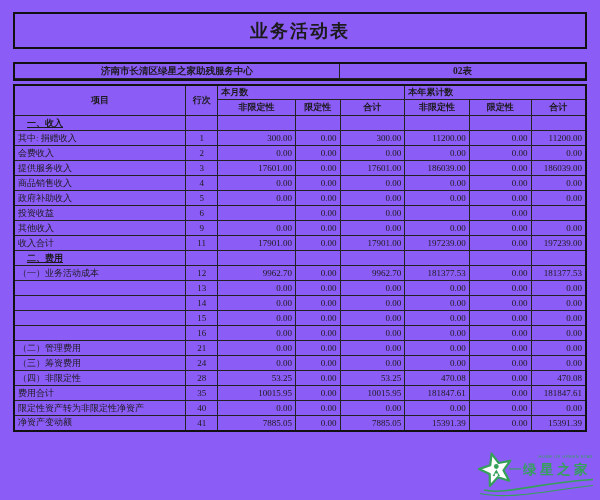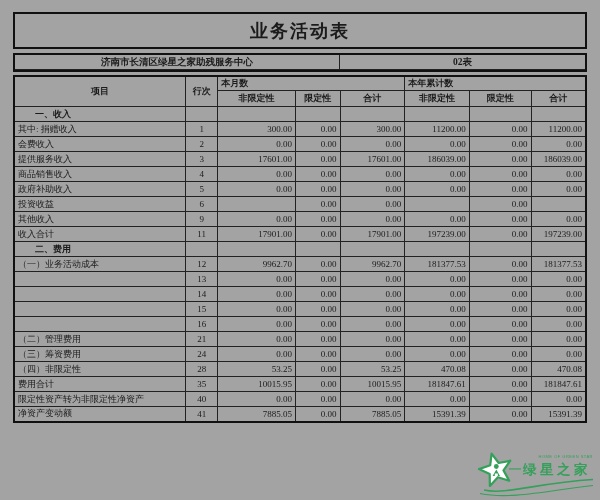--- a/index.html
+++ b/index.html
@@ -1,32 +1,32 @@
 <!DOCTYPE html>
 <html><head>
 <meta charset="utf-8">
 <style>
   * { margin:0; padding:0; box-sizing:border-box; }
   html,body { width:600px; height:500px; }
   body {
     font-family:"Liberation Serif","DejaVu Serif",serif;
     background:#ffffff; color:#1b1b1b;
   }
-  .sheet { position:relative; width:600px; height:500px; background:#a3a3a3; overflow:hidden; }
+  .sheet { position:relative; width:600px; height:500px; background:#8b5cf6; overflow:hidden; }
   .doc { position:absolute; left:13px; top:12px; width:574px; }
 
   
   .title-box {
     border:2px solid #111; height:37px;
     display:flex; align-items:center; justify-content:center;
   }
   .title-box .title { font-size:18px; font-weight:bold; letter-spacing:2px; }
 
   
-  .info-box { border:2px solid #111; margin-top:4px; }
+  .info-box { border:2px solid #111; margin-top:13px; }
   .info-row { display:flex; }
   .info-row-a { border-bottom:1px solid #222; height:15px; }
   .info-row-b { height:16px; }
   .info-cell { font-size:9.5px; display:flex; align-items:center; overflow:hidden; white-space:nowrap; }
   .cell-org { width:57%; border-right:1px solid #222; justify-content:center; font-weight:bold; }
   .cell-formno { flex:1; justify-content:center; font-weight:bold; }
   .cell-taxid { width:35.6%; border-right:1px solid #222; justify-content:center; }
   .cell-date { width:32.6%; border-right:1px solid #222; justify-content:center; }
   .cell-taxname { flex:1; justify-content:flex-end; padding-right:6px; }
 
@@ -40,21 +40,21 @@
     padding:0 3px; height:15px; font-weight:normal;
   }
   table.main thead th { font-weight:bold; text-align:center; }
   table.main thead tr.group-row th { height:12px; }
   table.main thead tr.sub-row th { height:16px; }
   th.group { text-align:left !important; padding-left:4px; }
   td.item { text-align:left; padding-left:9px; }
   td.line { text-align:center; }
   td.num  { text-align:right; padding-right:4px; }
   tr.section td { font-weight:bold; }
-  tr.section td.item { padding-left:20px; }
+  tr.section td.item { padding-left:12px;text-decoration:underline; }
 
   
   .logo { position:absolute; left:476px; top:449px; width:118px; height:50px; }
 </style>
 </head>
 <body>
 
 <div class="sheet">
   <div class="doc">
 

